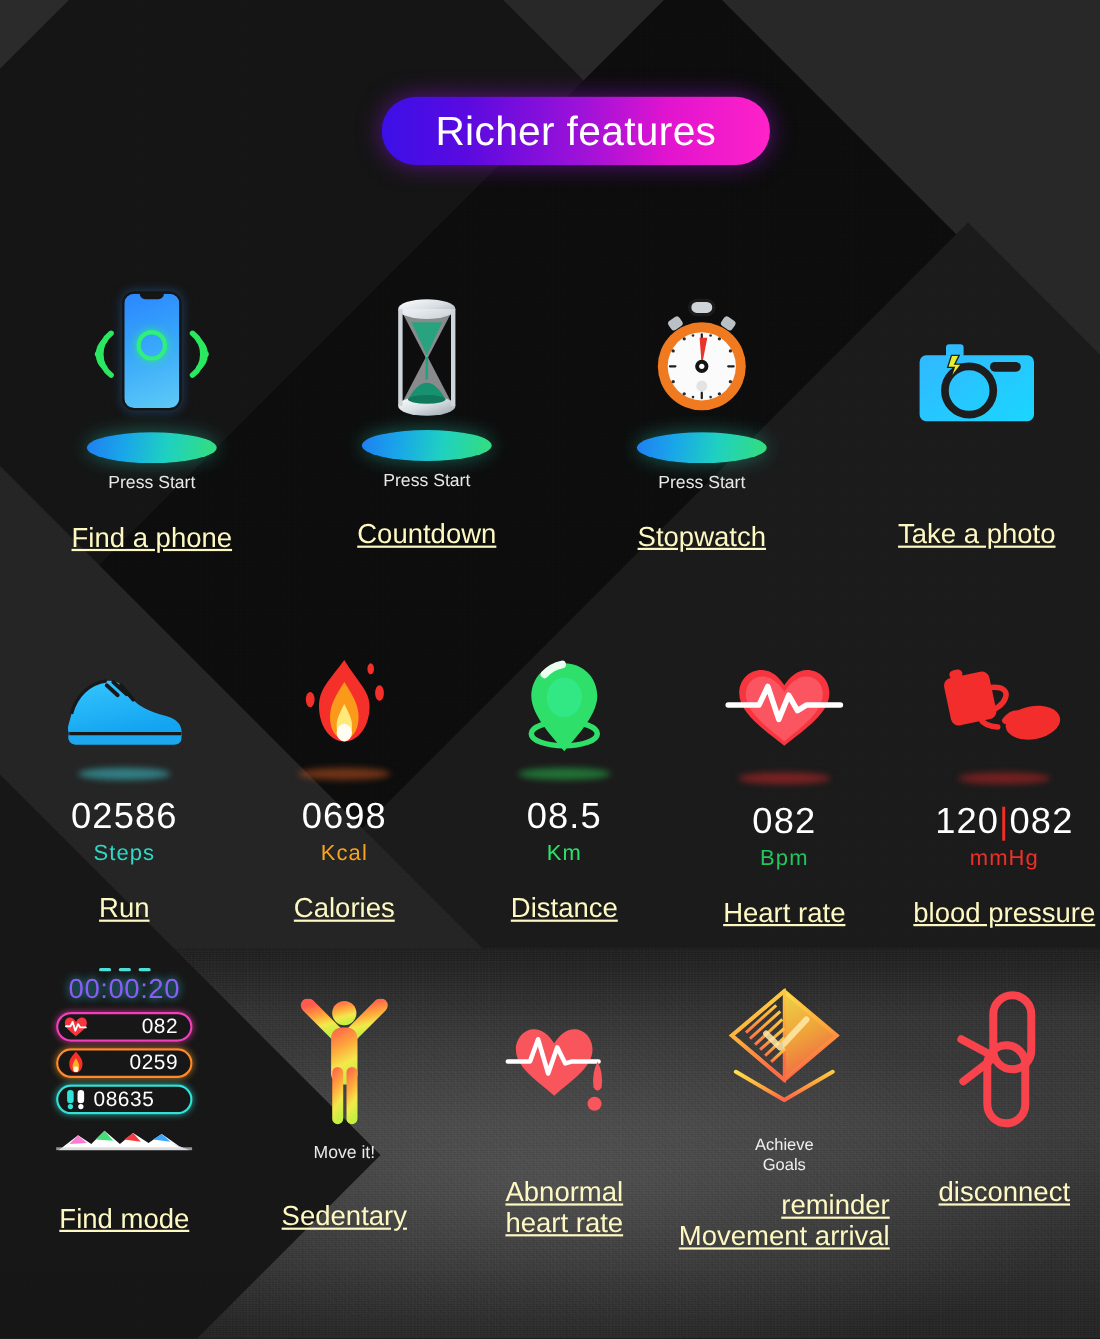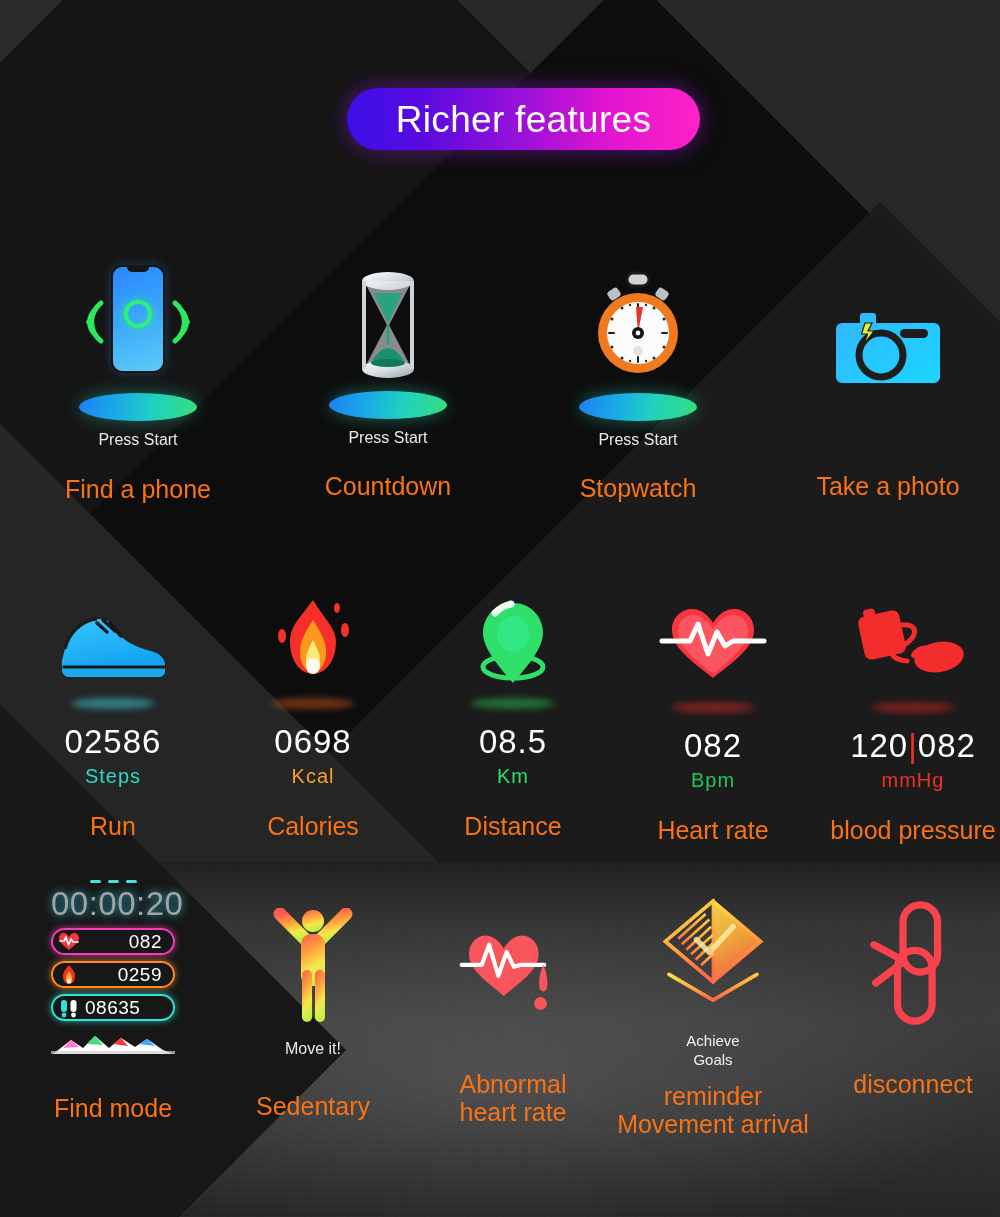--- a/index.html
+++ b/index.html
@@ -108,21 +108,21 @@
     background:linear-gradient(100deg,#1a6fe0 0%, #16a0e2 30%, #1bc7b6 62%, #2fd473 100%);
     z-index:-1; filter:blur(.4px);
   }
 
   .glow-pad{
     width:84px; height:11px; border-radius:50%;
     filter:blur(3px);
   }
 
   .press{ color:#e9e9e9; font-size:16px; margin-top:10px; }
-  .caption{ color:#f97316; font-size:25px; text-align:center; line-height:1.12; }
+  .caption{ color:#fef9c3; font-size:25px; text-align:right; line-height:1.12;text-decoration:underline; }
 
   .bignum{ color:#ffffff; font-size:33px; letter-spacing:1px; line-height:1; }
   .unit{ font-size:20px; line-height:1; margin-top:8px; letter-spacing:1px; }
 
   
   #row1{ top:262px; }
   #row1 .art{ height:125px; }
   #row1 .caption{ margin-top:0; }
 
   
@@ -166,21 +166,21 @@
 
   
   #row3{ top:880px; }
   #row3 .art{ height:190px; }
 
   
   .sport{ width:124px; position:relative; }
   .sport-dash{ display:flex; gap:7px; justify-content:center; margin-bottom:3px;}
   .sport-dash i{ display:block; width:11px; height:3px; background:#4de0d8; border-radius:2px; }
   .sport-time{
-    color:#a3a3a3; font-size:33px; text-align:center; letter-spacing:.5px;
+    color:#8b5cf6; font-size:25px; text-align:center; letter-spacing:.5px;
     text-shadow:0 0 8px rgba(50,216,240,.85); line-height:1.1;
   }
   .sport-pill{
     position:relative; height:27px; margin-top:6px; border-radius:14px;
     display:flex; align-items:center; border:2px solid transparent;
   }
   .sport-pill .pv{
     color:#fff; font-size:19px; margin-left:auto; margin-right:11px; line-height:1; letter-spacing:.5px;
   }
   .sp-hr{ border-image:linear-gradient(90deg,#ff3fb4,#c038ff) 1; box-shadow:0 0 7px rgba(255,63,180,.7);

